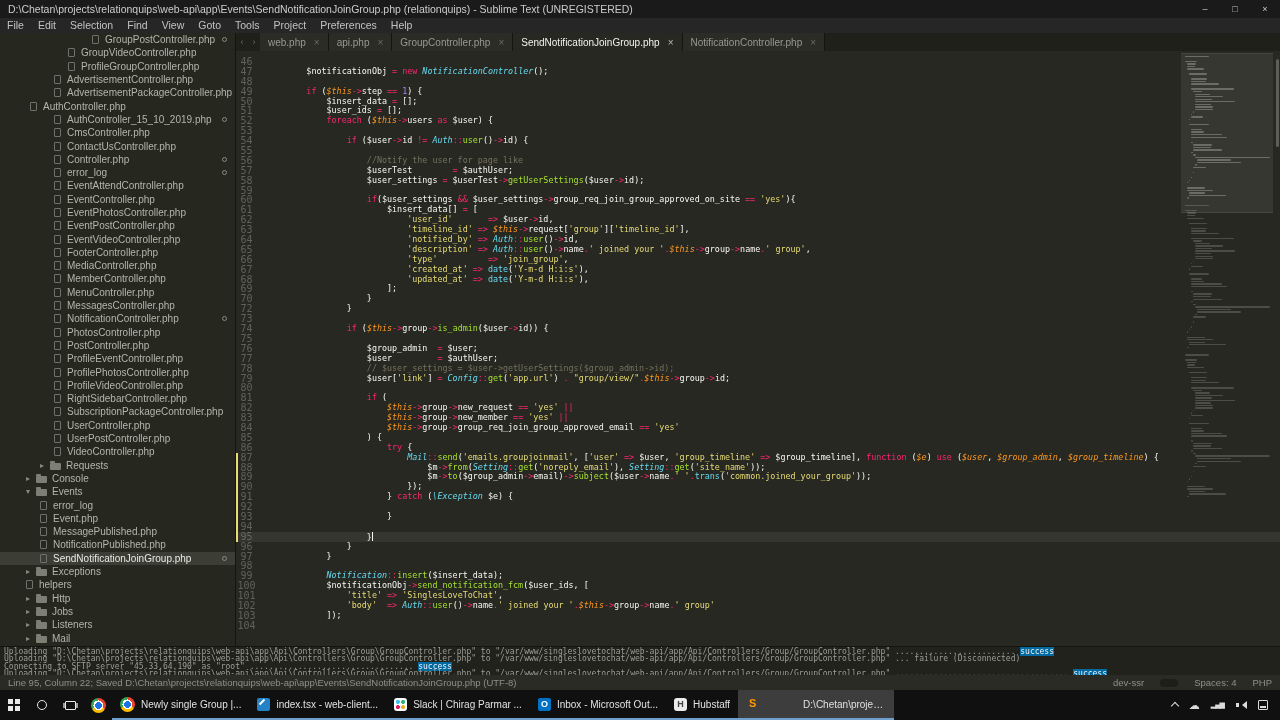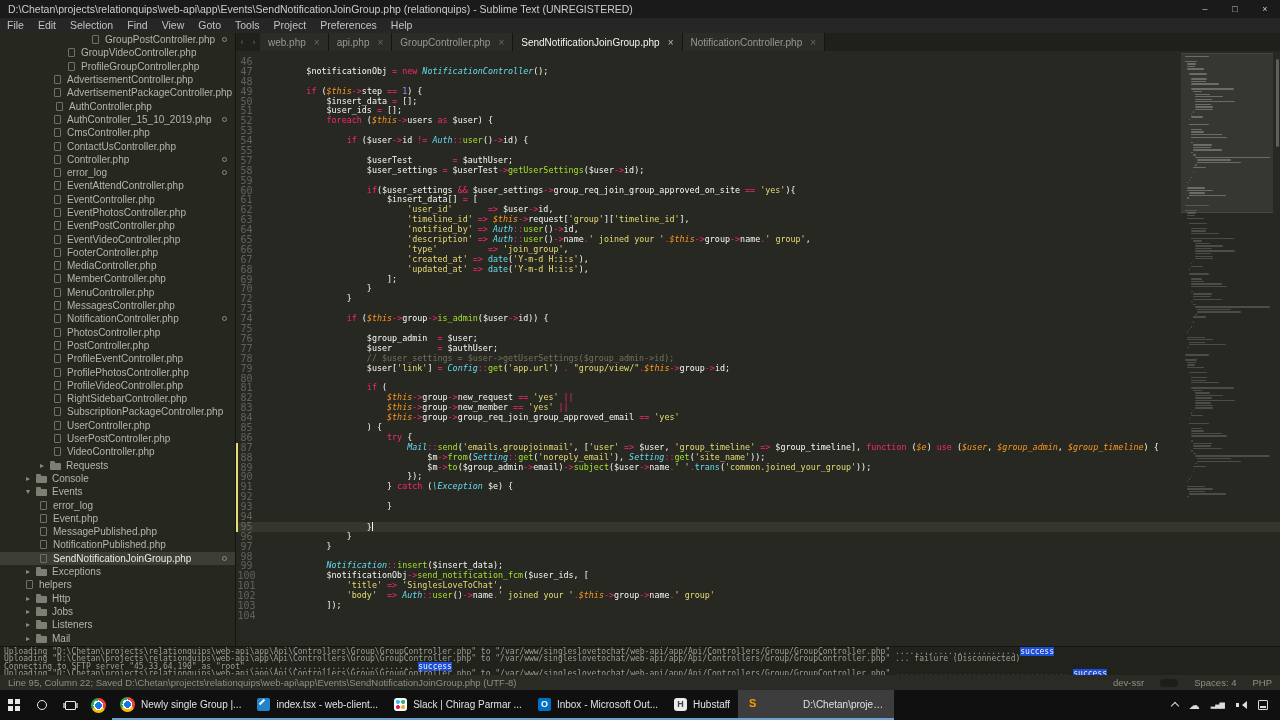--- a/index.html
+++ b/index.html
@@ -72,21 +72,21 @@
     background:rgba(255,255,255,.07); border:1px solid rgba(255,255,255,.08); }
   .vscroll { position:absolute; top:18px; right:0; bottom:0; width:5px; }
   .vscroll-thumb { position:absolute; top:8px; left:1px; width:3px; height:88px;
     background:rgba(255,255,255,.25); border-radius:2px; }
 
   
   .console { height:29px; flex:none; background:#21221c; border-top:1px solid #15150f;
     font-family:"DejaVu Sans Mono",monospace; font-size:8px; line-height:7.3px;
     color:#9d9e94; padding:1px 4px 0 4px; overflow:hidden; }
   .console-line { white-space:nowrap; }
-  .console-hl { background:#1d4ed8; color:#eef3f8; }
+  .console-hl { background:#0369a1; color:#eef3f8; }
 
   
   .statusbar { height:15px; flex:none; background:#2a2b24; color:#8f9087; font-size:9.5px;
     display:flex; align-items:center; padding:0 8px; }
   .status-left { flex:1; white-space:nowrap; overflow:hidden; }
   .status-right { display:flex; align-items:center; gap:16px; white-space:nowrap; }
   .status-pill { width:18px; height:8px; background:#1d1e18; border-radius:4px; }
 
   
   .taskbar { height:30px; flex:none; background:#101010; display:flex; align-items:stretch;
@@ -180,21 +180,21 @@
           <span class="tree-label">ProfileGroupController.php</span>
         </div>
         <div class="tree-row" style="padding-left: 54px;">
           <span class="icon-file"></span>
           <span class="tree-label">AdvertisementController.php</span>
         </div>
         <div class="tree-row" style="padding-left: 54px;">
           <span class="icon-file"></span>
           <span class="tree-label">AdvertisementPackageController.php</span>
         </div>
-        <div class="tree-row" style="padding-left: 56px;">
+        <div class="tree-row" style="padding-left: 30px;">
           <span class="icon-file"></span>
           <span class="tree-label">AuthController.php</span>
         </div>
         <div class="tree-row" style="padding-left: 54px;">
           <span class="icon-file"></span>
           <span class="tree-label">AuthController_15_10_2019.php</span>
           <span class="open-dot"></span>
         </div>
         <div class="tree-row" style="padding-left: 54px;">
           <span class="icon-file"></span>
@@ -429,20 +429,24 @@
           </div>
           <div class="code-row">
             <span class="lnum">54</span>
             <span class="ltext"><span class="tk-pl">                </span><span class="tk-kw">if</span><span class="tk-pl"> ($user</span><span class="tk-kw">-&gt;</span><span class="tk-pl">id </span><span class="tk-kw">!=</span><span class="tk-pl"> </span><span class="tk-cl">Auth</span><span class="tk-kw">::</span><span class="tk-fn">user</span><span class="tk-pl">()</span><span class="tk-kw">-&gt;</span><span class="tk-pl">id) {</span></span>
           </div>
           <div class="code-row">
             <span class="lnum">55</span>
             <span class="ltext"></span>
           </div>
           <div class="code-row">
+            <span class="lnum">56</span>
+            <span class="ltext"><span class="tk-pl">                    </span><span class="tk-cm">//Notify the user for page like</span></span>
+          </div>
+          <div class="code-row">
             <span class="lnum">57</span>
             <span class="ltext"><span class="tk-pl">                    $userTest        </span><span class="tk-kw">=</span><span class="tk-pl"> $authUser;</span></span>
           </div>
           <div class="code-row">
             <span class="lnum">58</span>
             <span class="ltext"><span class="tk-pl">                    $user_settings </span><span class="tk-kw">=</span><span class="tk-pl"> $userTest</span><span class="tk-kw">-&gt;</span><span class="tk-fn">getUserSettings</span><span class="tk-pl">($user</span><span class="tk-kw">-&gt;</span><span class="tk-pl">id);</span></span>
           </div>
           <div class="code-row">
             <span class="lnum">59</span>
             <span class="ltext"></span>

